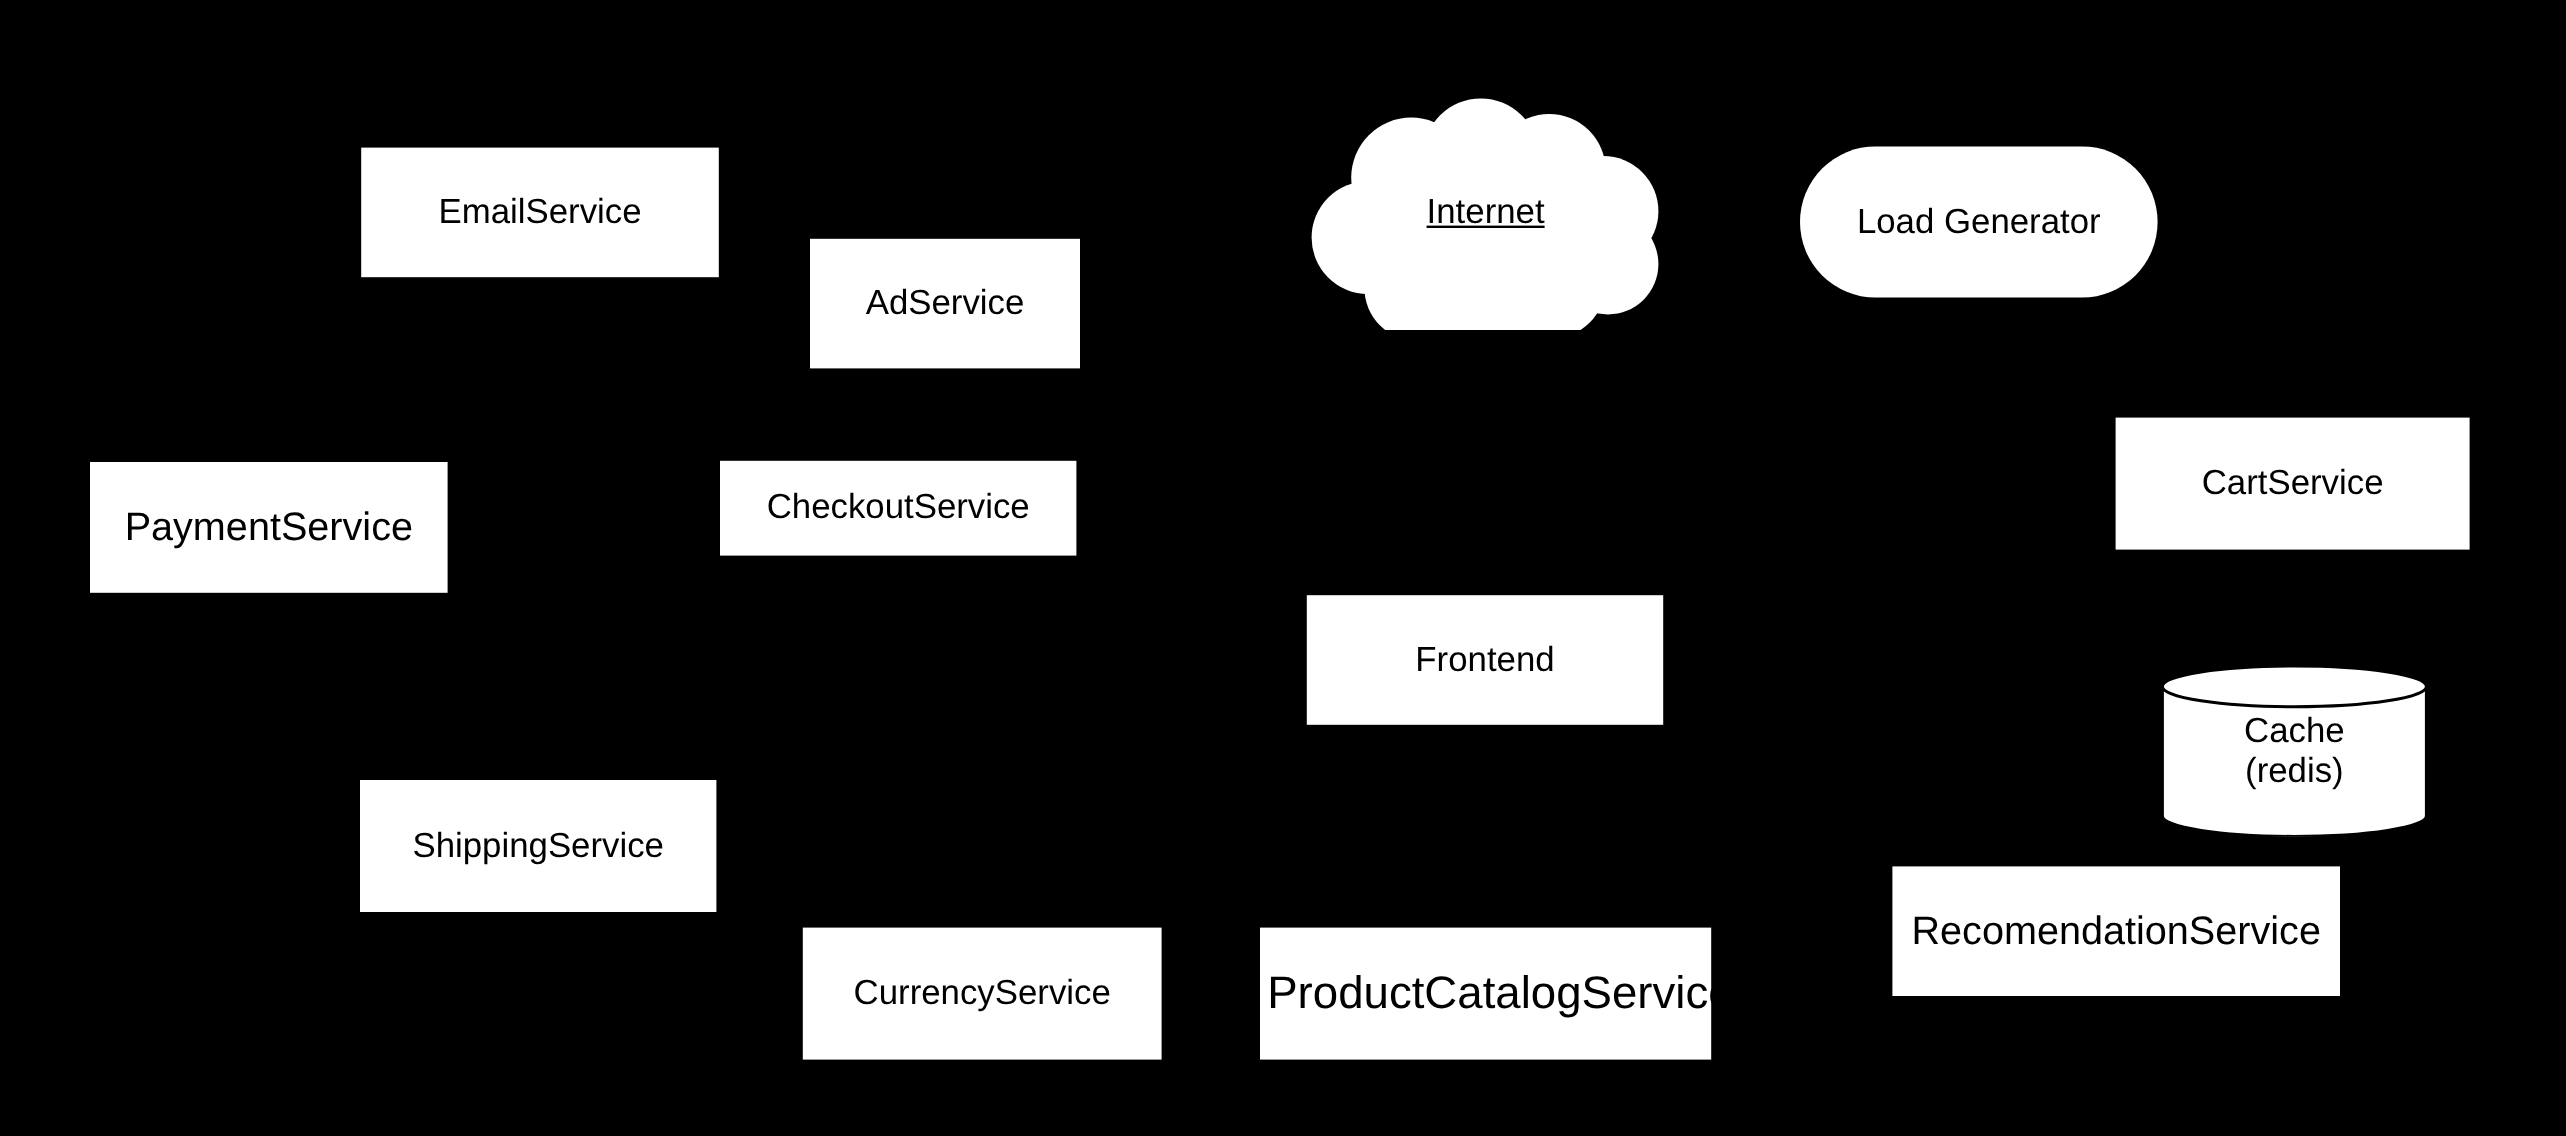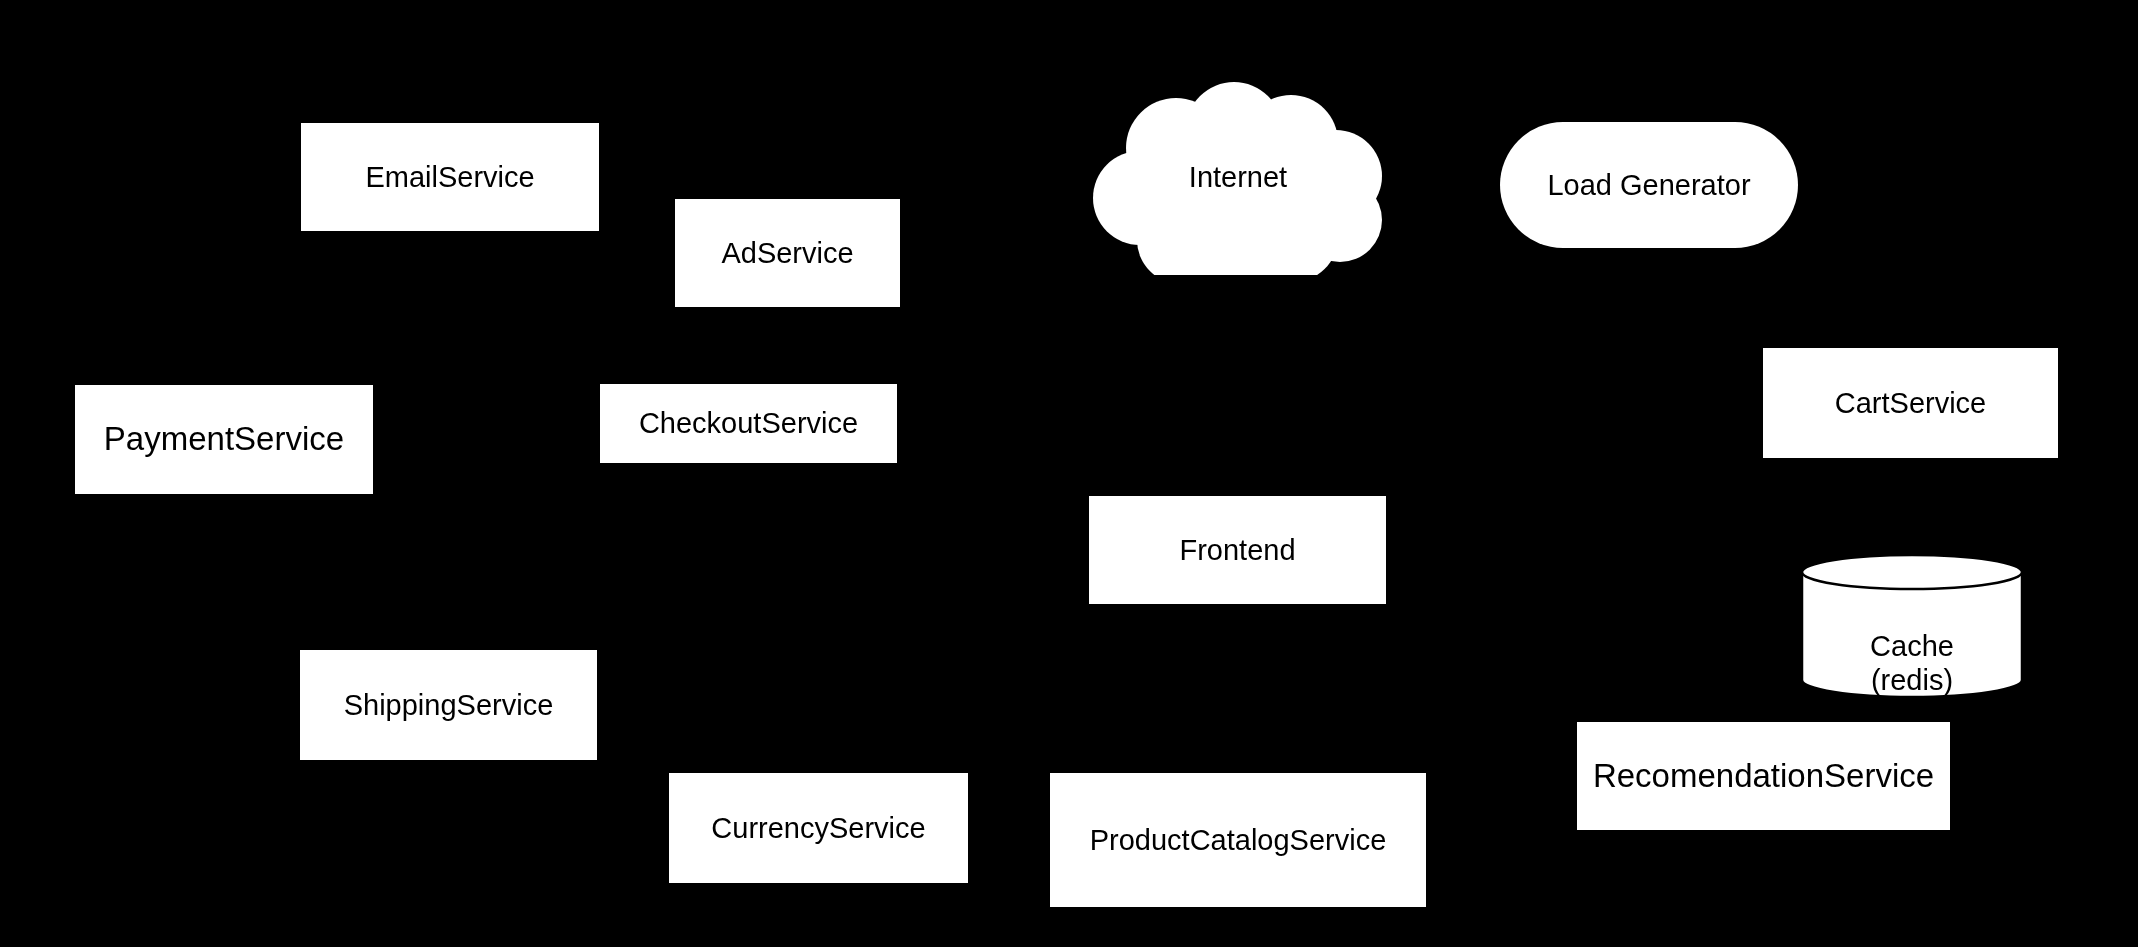--- a/index.html
+++ b/index.html
@@ -58,42 +58,41 @@
     height: 100%;
     display: block;
   }
   .cloud .label {
     position: relative;
     z-index: 2;
   }
   
   .cylinder {
     background: transparent;
-    align-items: flex-end;
   }
   .cylinder svg {
     position: absolute;
     left: 0;
     top: 0;
     width: 100%;
     height: 100%;
     display: block;
   }
   .cylinder .label {
     position: relative;
     z-index: 2;
   }
 </style>
 </head>
 <body>
 
 <div id="canvas">
     <div class="node rect" style="left: 301px; top: 123px; width: 298px; height: 108px; font-size: 29px; justify-content: center;"><span class="label">EmailService</span></div>
     <div class="node rect" style="left: 675px; top: 199px; width: 225px; height: 108px; font-size: 29px;"><span class="label">AdService</span></div>
-    <div class="node cloud" style="left: 1088px; top: 80px; width: 300px; height: 195px; font-size: 29px;"><svg viewBox="0 0 300 195" preserveAspectRatio="none">
+    <div class="node cloud" style="left: 1088px; top: 80px; width: 300px; height: 195px; font-size: 29px; text-decoration: underline;"><svg viewBox="0 0 300 195" preserveAspectRatio="none">
         <g>
           <circle cx="52" cy="118" r="47" fill="#ffffff"></circle>
           <circle cx="88" cy="68" r="50" fill="#ffffff"></circle>
           <circle cx="146" cy="50" r="48" fill="#ffffff"></circle>
           <circle cx="203" cy="62" r="47" fill="#ffffff"></circle>
           <circle cx="248" cy="96" r="46" fill="#ffffff"></circle>
           <circle cx="252" cy="140" r="42" fill="#ffffff"></circle>
           <circle cx="205" cy="157" r="45" fill="#ffffff"></circle>
           <circle cx="150" cy="168" r="44" fill="#ffffff"></circle>
           <circle cx="93" cy="160" r="44" fill="#ffffff"></circle>
@@ -106,14 +105,14 @@
     <div class="node rect" style="left: 1763px; top: 348px; width: 295px; height: 110px; font-size: 29px;"><span class="label">CartService</span></div>
     <div class="node rect" style="left: 1089px; top: 496px; width: 297px; height: 108px; font-size: 29px;"><span class="label">Frontend</span></div>
     <div class="node cylinder" style="left: 1800px; top: 555px; width: 224px; height: 142px; font-size: 29px; color: rgb(0, 0, 0);"><svg viewBox="0 0 224 142" preserveAspectRatio="none">
         <path d="M 2,17 L 2,125 A 110,17 0 0 0 222,125 L 222,17 A 110,17 0 0 0 2,17 Z" fill="#ffffff" stroke="#000000" stroke-width="2.5"></path>
         <ellipse cx="112" cy="17" rx="110" ry="17" fill="#ffffff" stroke="#000000" stroke-width="2.5"></ellipse>
       </svg><span class="label">Cache
 (redis)</span></div>
     <div class="node rect" style="left: 300px; top: 650px; width: 297px; height: 110px; font-size: 29px;"><span class="label">ShippingService</span></div>
     <div class="node rect" style="left: 1577px; top: 722px; width: 373px; height: 108px; font-size: 33px;"><span class="label">RecomendationService</span></div>
     <div class="node rect" style="left: 669px; top: 773px; width: 299px; height: 110px; font-size: 29px;"><span class="label">CurrencyService</span></div>
-    <div class="node rect" style="left: 1050px; top: 773px; width: 376px; height: 134px; font-size: 29px;"><span class="label">ProductCatalogService</span></div>
+    <div class="node rect" style="left: 1050px; top: 773px; width: 376px; height: 110px; font-size: 38px;"><span class="label">ProductCatalogService</span></div>
   </div>
 
 </body></html>

